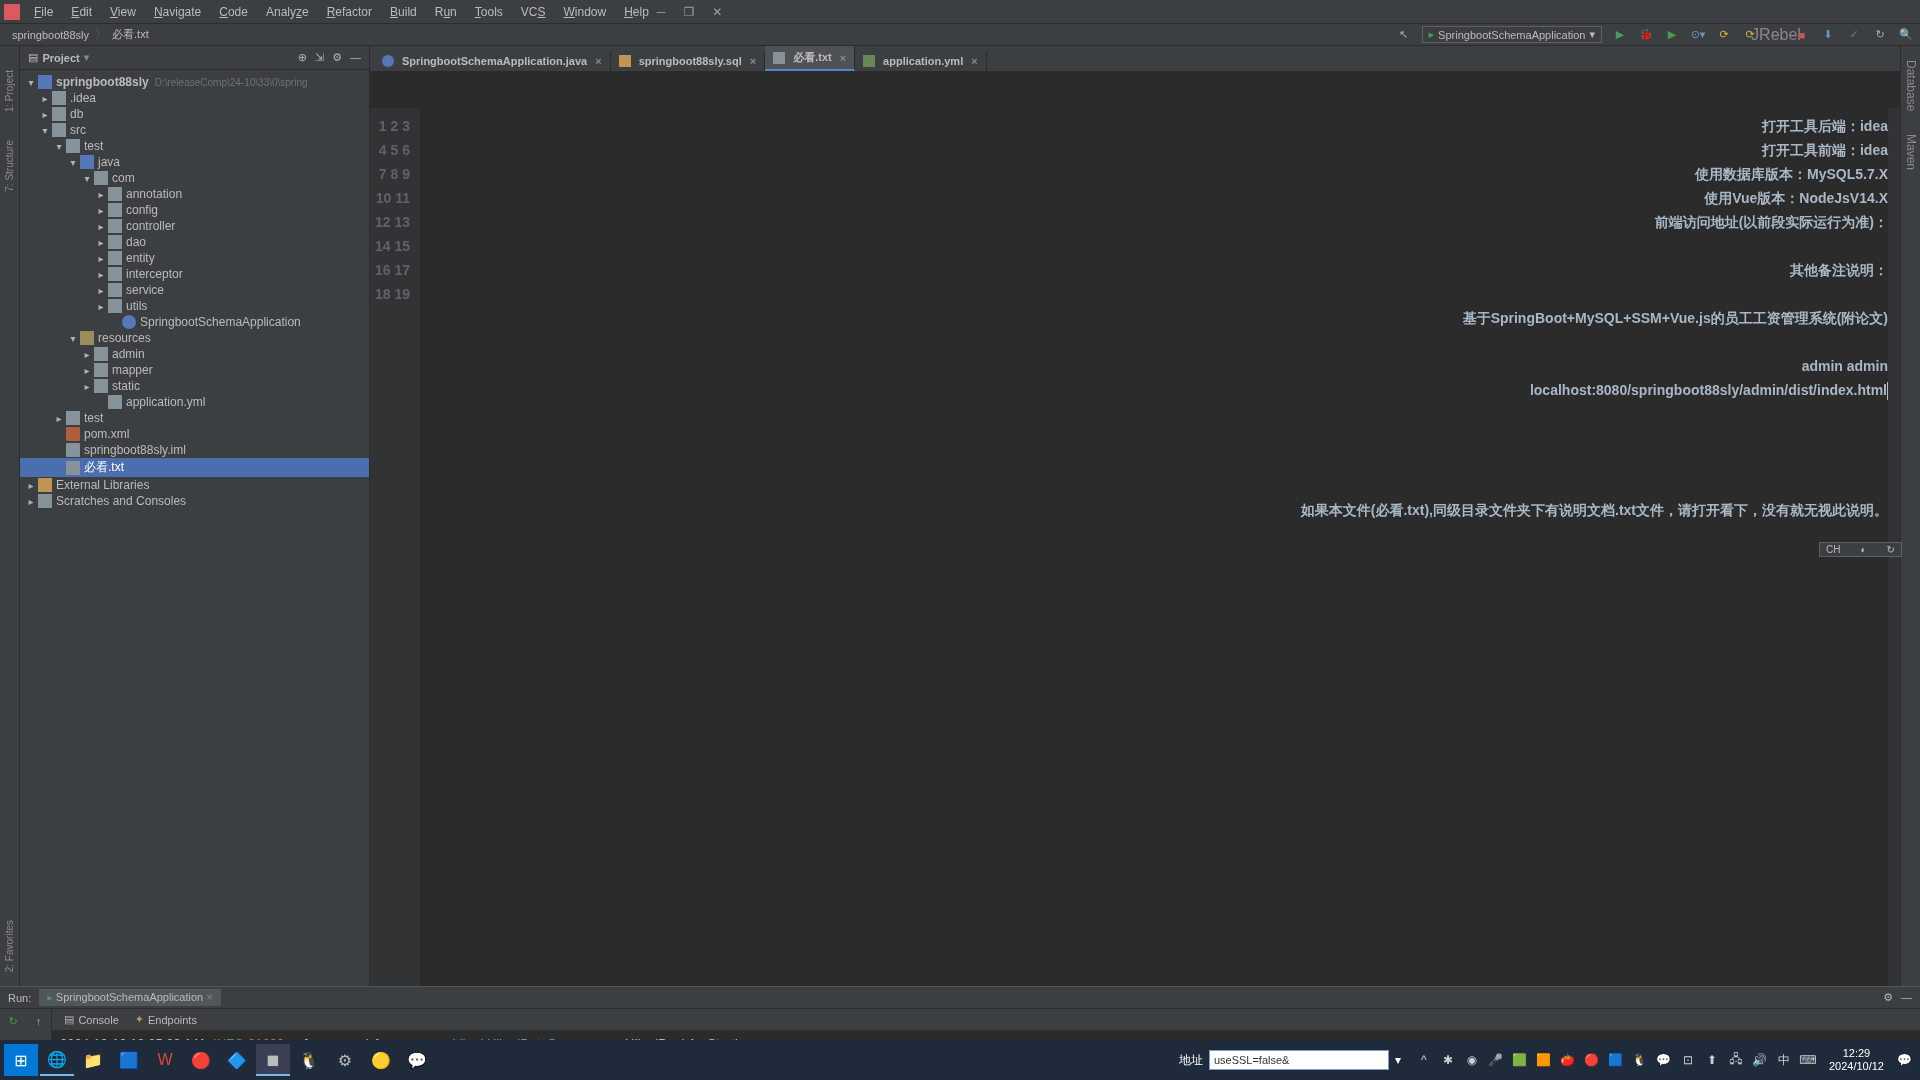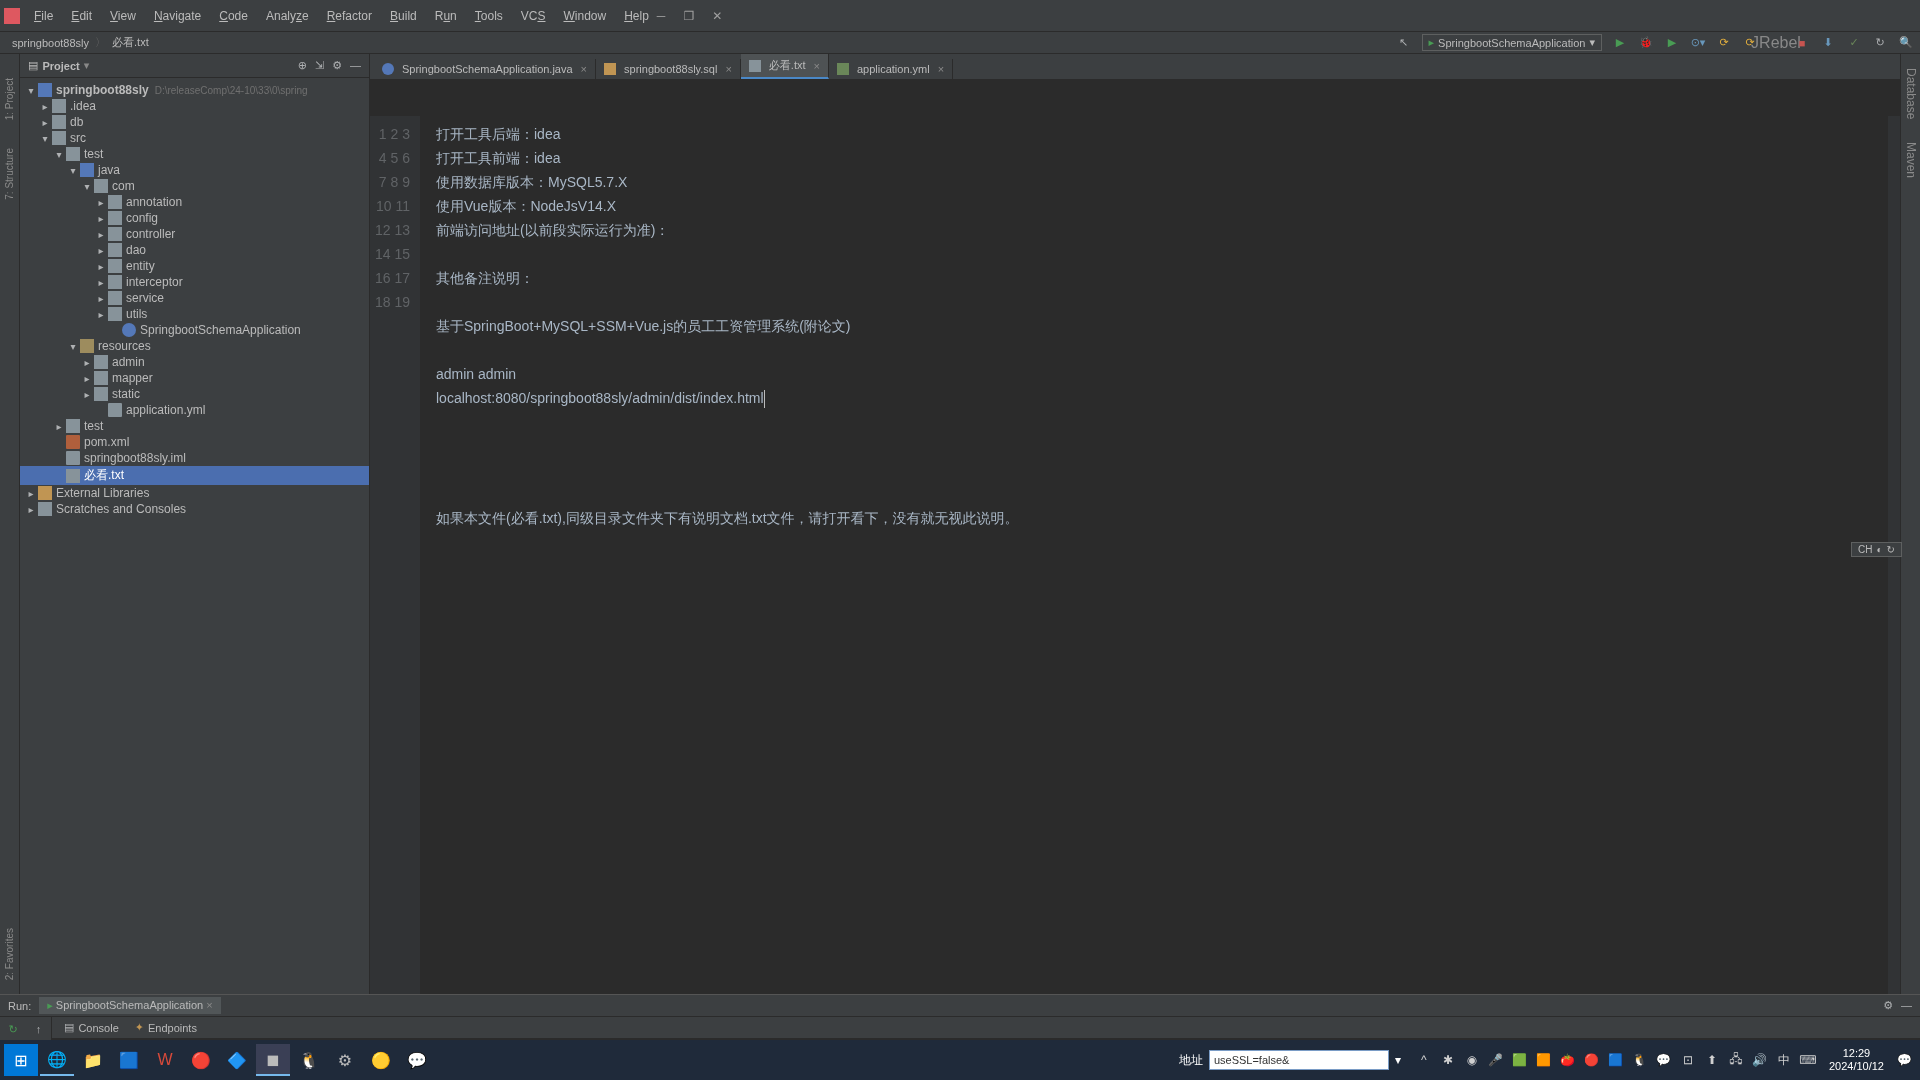--- a/index.html
+++ b/index.html
@@ -1,17 +1,17 @@
 <!DOCTYPE html>
 <html><head>
 <meta charset="utf-8">
 <style>
 * { margin:0; padding:0; box-sizing:border-box; font-family:"Segoe UI",Arial,sans-serif; }
 body { background:#3c3f41; color:#bbbbbb; font-size:12px; overflow:hidden; width:1920px; height:1080px; position:relative; }
-.titlebar { height:32px; background:#3c3f41; display:flex; align-items:center; padding:0 4px; border-bottom:1px solid #2b2b2b; }
+.titlebar { height:24px; background:#3c3f41; display:flex; align-items:center; padding:0 4px; border-bottom:1px solid #2b2b2b; }
 .titlebar-icon { width:16px; height:16px; background:#de5860; margin-right:6px; }
 .menu-items { display:flex; gap:2px; }
 .menu-item { padding:2px 8px; cursor:pointer; }
 .menu-item u { text-decoration:underline; }
 .title-center { flex:1; text-align:center; color:#8a8a8a; font-size:11px; }
 .win-controls { display:flex; gap:18px; margin-right:10px; color:#a0a0a0; }
 .breadcrumb-bar { height:22px; background:#3c3f41; display:flex; align-items:center; padding:0 8px; font-size:11px; border-bottom:1px solid #2b2b2b; position:relative; }
 .bc-item { padding:0 4px; color:#bbb; }
 .bc-sep { color:#666; padding:0 2px; }
 .toolbar-right { position:absolute; right:6px; display:flex; align-items:center; gap:10px; }
@@ -29,28 +29,28 @@
 .tree-node { display:flex; align-items:center; padding:1px 0; white-space:nowrap; cursor:pointer; }
 .tree-node.selected { background:#4b6eaf; color:#fff; }
 .tw { display:inline-block; width:14px; text-align:center; color:#afb1b3; font-size:10px; }
 .icon { width:14px; height:14px; margin-right:4px; display:inline-block; }
 .icon-folder { background:#87939a; }
 .icon-folder-blue { background:#5478b8; }
 .icon-file { background:#87939a; border-radius:1px; }
 .icon-java { background:#5478b8; border-radius:7px; }
 .icon-txt { background:#87939a; }
 .node-hint { color:#707070; font-size:10px; margin-left:6px; }
-.editor-area { flex:1; display:flex; flex-direction:column; background:#2b2b2b; }
+.editor-area { flex:1; display:flex; flex-direction:column; background:#2b2b2b;font-weight:bold; }
 .editor-tabs { height:26px; background:#3c3f41; display:flex; align-items:flex-end; border-bottom:1px solid #2b2b2b; padding-left:4px; }
 .ed-tab { display:flex; align-items:center; padding:4px 8px; gap:4px; color:#bbb; cursor:pointer; font-size:11px; border-right:1px solid #2b2b2b; }
 .ed-tab.active { background:#4e5254; border-bottom:2px solid #4a88c7; }
 .ed-tab .close-x { color:#8a8a8a; margin-left:4px; }
 .editor-body { flex:1; display:flex; overflow:hidden; font-family:"JetBrains Mono","Consolas",monospace; font-size:14px; position:relative;margin-top:36px; }
 .gutter-nums { width:50px; background:#313335; color:#606366; text-align:right; padding:6px 10px 0 0; line-height:24px; }
-.code { flex:1; padding:6px 0 0 16px; color:#a9b7c6; line-height:24px; white-space:pre; position:relative; }
+.code { flex:1; padding:6px 0 0 16px; color:#a9b7c6; line-height:24px; white-space:pre; position:relative;text-align:right; }
 .caret { display:inline-block; width:1px; height:18px; background:#bbb; vertical-align:middle; animation:blink 1s infinite; }
 @keyframes blink { 50% { opacity:0; } }
 .watermark { position:absolute; left:210px; top:340px; color:#d94a3a; font-size:36px; font-family:"Microsoft YaHei",sans-serif; letter-spacing:2px; pointer-events:none; }
 .right-gutter { width:20px; background:#3c3f41; border-left:1px solid #2b2b2b; display:flex; flex-direction:column; align-items:center; padding-top:10px; gap:15px; }
 .scroll-marker { width:12px; background:#313335; }
 .run-panel { height:300px; background:#2b2b2b; border-top:1px solid #555; display:flex; flex-direction:column; }
 .run-header { height:22px; background:#3c3f41; display:flex; align-items:center; padding:0 8px; font-size:11px; border-bottom:1px solid #2b2b2b; }
 .run-header .run-title { margin-right:8px; }
 .run-header-tab { padding:2px 8px; background:#515658; }
 .run-header-icons { margin-left:auto; display:flex; gap:8px; color:#afb1b3; }
@@ -70,21 +70,21 @@
 .c-logger { color:#6897bb; }
 .c-msg { color:#bbbbbb; }
 .taskbar { height:40px; background:#1f2a3a; display:flex; align-items:center; padding:0 4px; gap:2px; position:absolute; bottom:0; left:0; right:0; }
 .task-icon { width:34px; height:32px; display:flex; align-items:center; justify-content:center; cursor:pointer; font-size:16px; }
 .task-icon.active { border-bottom:2px solid #76b9ed; }
 .taskbar-right { margin-left:auto; display:flex; align-items:center; gap:2px; }
 .sys-icon { width:22px; height:22px; display:flex; align-items:center; justify-content:center; color:#d0d0d0; font-size:12px; }
 .clock { color:#fff; font-size:11px; text-align:center; line-height:13px; padding:0 8px; }
 .input-status { display:flex; align-items:center; gap:6px; color:#fff; margin-right:10px; }
 .input-status input { background:#fff; border:1px solid #7a9cc6; height:20px; width:180px; font-size:11px; padding:0 4px; color:#333; }
-.ch-badge { position:absolute; right:18px; top:542px; background:#3c3f41; border:1px solid #5e6060; padding:1px 6px; font-size:10px; display:flex; align-items:center; gap:4px; }
+.ch-badge { position:absolute; right:18px; top:542px; background:#3c3f41; border:1px solid #5e6060; padding:1px 6px; font-size:10px; display:flex; align-items:center; gap:20px; }
 </style>
 </head>
 <body>
 
 <div class="titlebar">
   <div class="titlebar-icon"></div>
   <div class="menu-items">
     <span class="menu-item"><u>F</u>ile</span>
     <span class="menu-item"><u>E</u>dit</span>
     <span class="menu-item"><u>V</u>iew</span>

